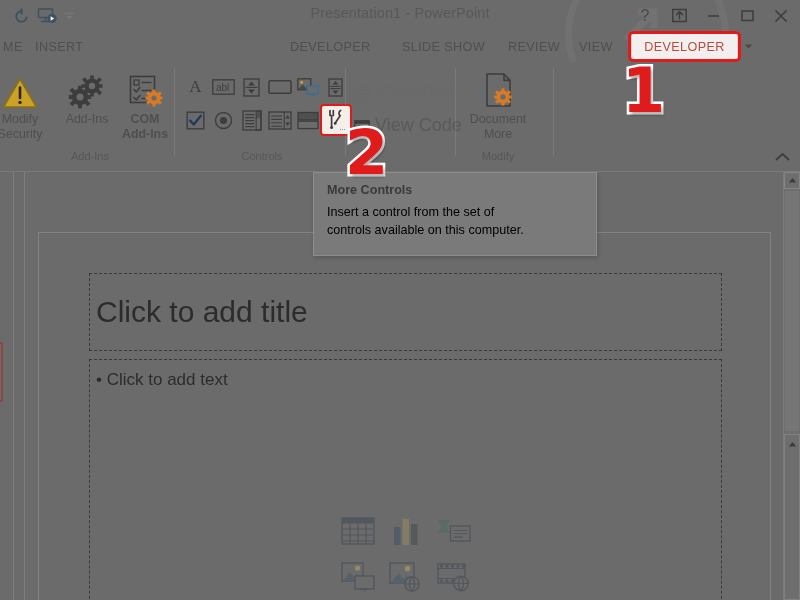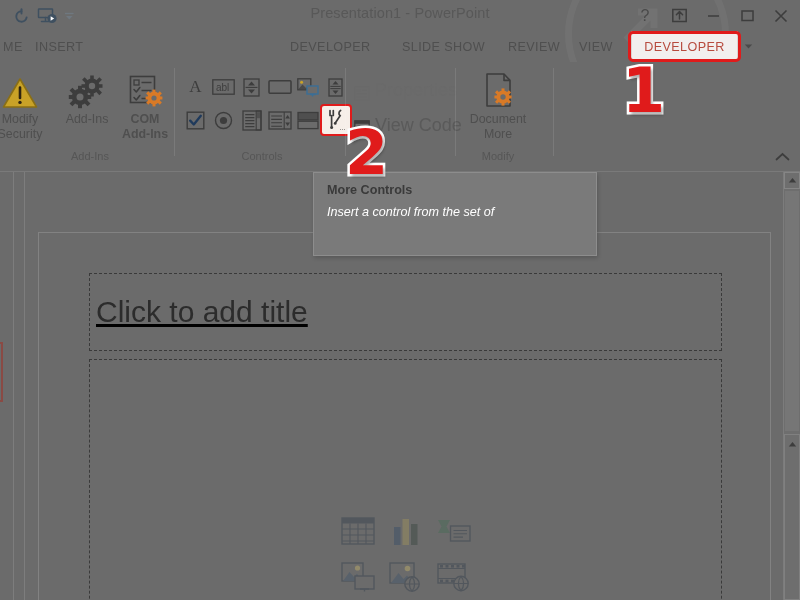--- a/index.html
+++ b/index.html
@@ -191,21 +191,21 @@
     box-sizing: border-box;
     padding: 10px 13px 0 13px;
     z-index: 10;
     box-shadow: 1px 2px 4px rgba(0,0,0,0.18);
   }
   .tooltip-title {
     font-size: 12.6px; font-weight: bold; color: #3a3a3a;
     margin-bottom: 6px;
   }
   .tooltip-body {
-    font-size: 12.6px; color: #ffffff; line-height: 18px; font-style: italic;
+    font-size: 12.6px; color: #000000; line-height: 18px;
   }
 
   
   .workspace {
     position: absolute; left: 0; top: 172px;
     width: 800px; height: 428px;
     background: #6b6b6b;
   }
   .thumb-pane-edge {
     position: absolute; left: 0; top: 0; width: 14px; height: 428px;
@@ -227,21 +227,20 @@
     left: 38px; top: 60px;
     width: 733px; height: 412px;
     background: #6b6b6b;
     border: 1px solid rgba(255,255,255,0.16);
     box-sizing: border-box;
   }
   .ph {
     position: absolute;
     border: 1px dashed rgba(0,0,0,0.45);
     box-sizing: border-box;
-    text-decoration: underline;
   }
   .ph-title {
     left: 50px; top: 40px; width: 633px; height: 78px;
     display: flex; align-items: center;
   }
   .ph-title span {
     font-size: 30px; color: #2c2c2c; padding-left: 6px;
     font-weight: 300;
   }
   .ph-body {
@@ -616,20 +615,21 @@
       <div class="thumb-sel"></div>
     </div>
     <div class="pane-divider" style="left:13px;"></div>
     <div class="pane-divider" style="left:24px;"></div>
 
     <div class="slide">
       <div class="ph ph-title">
         <span>Click to add title</span>
       </div>
       <div class="ph ph-body">
+        <div class="ph-body-text">• Click to add text</div>
 
         <div class="ph-icons">
           <div class="pi">
             <svg width="34" height="28" viewBox="0 0 34 28">
               <rect x="1" y="1" width="32" height="26" stroke="#3a4450" stroke-width="1.4" fill="none"></rect>
               <rect x="1" y="1" width="32" height="5.5" fill="#3a4450"></rect>
               <path d="M1 12 L33 12 M1 18 L33 18 M1 24 L33 24 M9 6.5 L9 27 M17 6.5 L17 27 M25 6.5 L25 27" stroke="#3a4450" stroke-width="1.1"></path>
             </svg>
           </div>
           <div class="pi">
@@ -702,19 +702,20 @@
             </svg>
         </div>
       </div>
     </div>
   </div>
 
   <div class="tooltip">
     <div class="tooltip-title">More Controls</div>
     <div class="tooltip-body">
       <div>Insert a control from the set of</div>
+      <div>controls available on this computer.</div>
     </div>
   </div>
 
   <div class="callout-num callout-one">1</div>
   <div class="callout-num callout-two">2</div>
 
 </div>
 
 </body></html>

